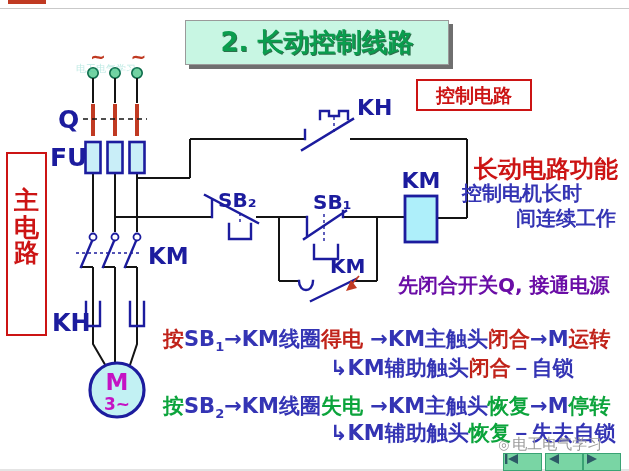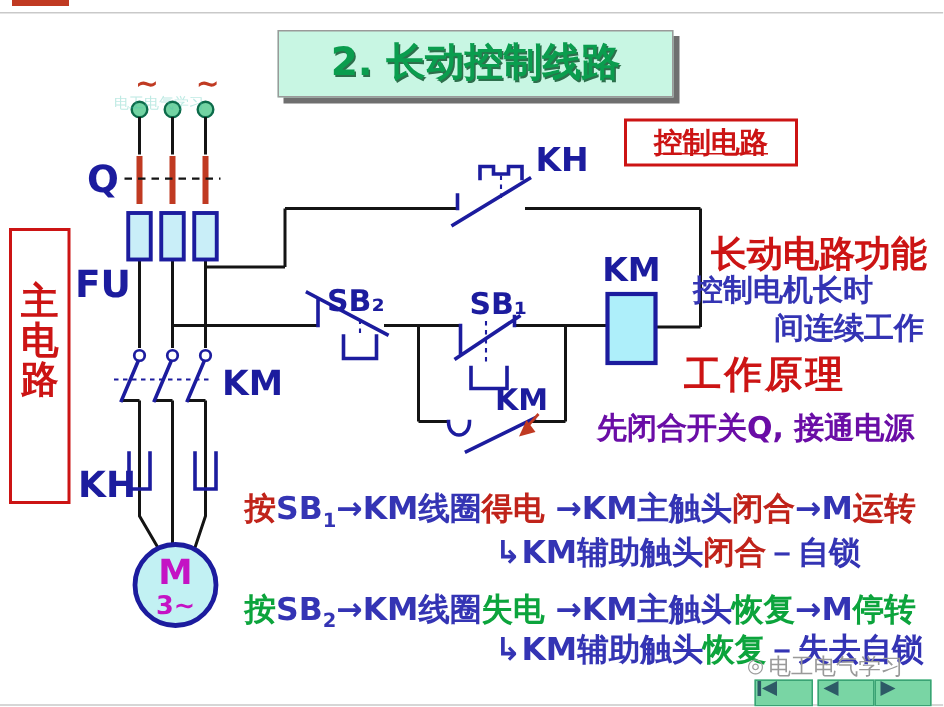--- a/index.html
+++ b/index.html
@@ -25,21 +25,21 @@
   .title-banner{position:absolute;left:185px;top:20px;width:262px;height:43px;
     background:var(--titlebg);border:1px solid #9a9a9a;box-shadow:4px 4px 0 #6f6f6f;
     color:var(--titlegreen);font-weight:bold;font-size:26px;text-align:center;line-height:43px;
     text-shadow:1px 1px 0 #2e6f4c;}
   .main-box{position:absolute;left:6px;top:152px;width:37px;height:180px;
     border:2.5px solid var(--red);}
   .main-box-text{writing-mode:vertical-rl;text-orientation:upright;width:37px;line-height:37px;
     padding-top:12px;letter-spacing:27px;font-size:25px;font-weight:bold;color:var(--red);}
   .ctrl-box{position:absolute;left:416px;top:79px;width:112px;height:28px;
     border:2px solid var(--red);color:var(--red);font-weight:bold;font-size:19px;
-    text-align:center;line-height:28px;text-decoration:underline;}
+    text-align:center;line-height:28px;}
   .seq{position:absolute;font-weight:bold;font-size:21px;white-space:nowrap;line-height:1.15;}
   .nav-btn{position:absolute;top:453px;width:37px;height:16px;background:var(--navbtn);
     border:1px solid #3aa374;display:flex;align-items:center;justify-content:center;cursor:pointer;}
   .watermark{position:absolute;left:498px;top:435px;color:var(--graytext);font-size:15px;
     display:flex;align-items:center;gap:3px;white-space:nowrap;}
   .ghost{position:absolute;left:76px;top:62px;font-size:10px;color:#49c4b2;opacity:.35;white-space:nowrap;}
 </style>
 </head>
 <body>
 
@@ -127,35 +127,34 @@
   <div class="title-banner">2. 长动控制线路</div>
 
   <div class="main-box">
     <div class="main-box-text">主电路</div>
   </div>
 
   <div class="ctrl-box">控制电路</div>
 
   <div class="lbl" style="left:90px;top:47px;font-size:19px;color:var(--qred);letter-spacing:9px;">~ ~</div>
   <div class="lbl" style="left:58px;top:107px;font-size:25px;">Q</div>
-  <div class="lbl" style="left:50px;top:145px;font-size:25px;margin-top:32px;">FU</div>
+  <div class="lbl" style="left:50px;top:145px;font-size:25px;">FU</div>
   <div class="lbl" style="left:148px;top:245px;font-size:23px;">KM</div>
   <div class="lbl" style="left:52px;top:311px;font-size:24px;">KH</div>
   <div class="lbl" style="left:90px;top:371px;width:54px;text-align:center;font-size:23px;color:var(--magenta);">M</div>
   <div class="lbl" style="left:90px;top:396px;width:54px;text-align:center;font-size:17px;color:var(--magenta);">3~</div>
   <div class="lbl" style="left:357px;top:97px;font-size:22px;">KH</div>
   <div class="lbl" style="left:218px;top:190px;font-size:20px;">SB₂</div>
   <div class="lbl" style="left:313px;top:192px;font-size:20px;">SB₁</div>
   <div class="lbl" style="left:330px;top:256px;font-size:20px;">KM</div>
   <div class="lbl" style="left:398px;top:170px;width:46px;text-align:center;font-size:22px;">KM</div>
 
   <div class="lbl" style="left:474px;top:157px;font-size:24px;color:var(--red);">长动电路功能</div>
   <div class="lbl" style="left:462px;top:183px;font-size:20px;color:var(--textblue);">控制电机长时</div>
   <div class="lbl" style="left:516px;top:208px;font-size:20px;color:var(--textblue);">间连续工作</div>
-  <div class="lbl" style="left:456px;top:237px;font-size:25px;color:var(--red);letter-spacing:2px;">工作原理</div>
   <div class="lbl" style="left:398px;top:275px;font-size:20px;color:var(--purple);">先闭合开关Q, 接通电源</div>
 
   <div class="seq" style="left:163px;top:327px;"><span style="color: rgb(192, 35, 26);">按</span><span style="color: rgb(52, 52, 180);">SB</span><sub style="color: rgb(52, 52, 180);">1</sub><span style="color: rgb(52, 52, 180);">→KM线圈</span><span style="color: rgb(192, 35, 26);">得电</span><span style="color: rgb(52, 52, 180);"> →KM主触头</span><span style="color: rgb(192, 35, 26);">闭合</span><span style="color: rgb(52, 52, 180);">→M</span><span style="color: rgb(192, 35, 26);">运转</span></div>
   <div class="seq" style="left:330px;top:356px;"><span style="color: rgb(52, 52, 180);">↳KM辅助触头</span><span style="color: rgb(192, 35, 26);">闭合</span><span style="color: rgb(52, 52, 180);">－自锁</span></div>
   <div class="seq" style="left:163px;top:394px;"><span style="color: rgb(12, 164, 60);">按</span><span style="color: rgb(52, 52, 180);">SB</span><sub style="color: rgb(52, 52, 180);">2</sub><span style="color: rgb(52, 52, 180);">→KM线圈</span><span style="color: rgb(12, 164, 60);">失电</span><span style="color: rgb(52, 52, 180);"> →KM主触头</span><span style="color: rgb(12, 164, 60);">恢复</span><span style="color: rgb(52, 52, 180);">→M</span><span style="color: rgb(12, 164, 60);">停转</span></div>
   <div class="seq" style="left:330px;top:421px;"><span style="color: rgb(52, 52, 180);">↳KM辅助触头</span><span style="color: rgb(12, 164, 60);">恢复</span><span style="color: rgb(52, 52, 180);">－失去自锁</span></div>
 
   <div class="ghost">电工电气学习</div>
 
   <div class="watermark">

